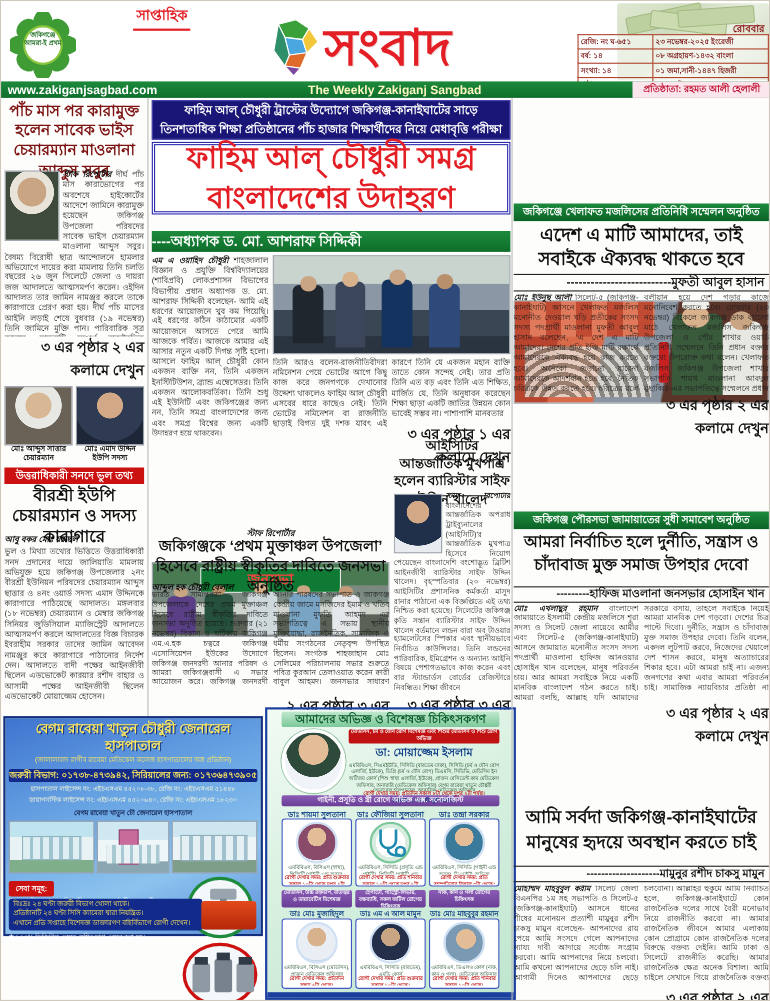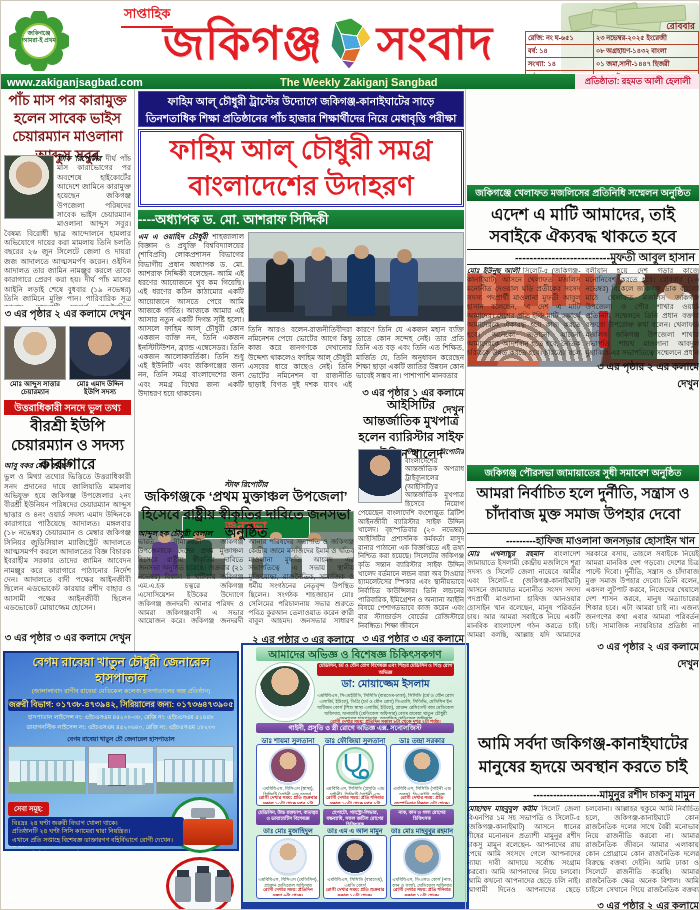--- a/index.html
+++ b/index.html
@@ -2,21 +2,21 @@
 <html><head>
 <meta charset="utf-8">
 <style>
   html,body{margin:0;padding:0;background:#e8e8e8;}
   *{box-sizing:border-box;font-family:"Liberation Sans",sans-serif;}
   .page{position:relative;width:700px;height:910px;margin:0 auto;background:#fdfdfb;overflow:hidden;border:1px solid #cfc9bd;}
   .abs{position:absolute;}
   .ph{position:relative;overflow:hidden;border:1px solid #9aa0a8;}
   .jc{text-align:justify;}
   .ct{text-align:center;}
-  .cont{font-weight:bold;font-size:10px;text-align:right;color:#111;}
+  .cont{font-weight:bold;font-size:13px;text-align:right;color:#111;}
   .greenbar{background:linear-gradient(#1d8a3c,#0e6e2b);color:#fff;}
   .cap{background:linear-gradient(#1d8a3c,#0b6326);color:#fff;font-weight:bold;text-align:center;}
   .bylinebar{border-top:1.5px solid #222;border-bottom:1.5px solid #222;font-weight:bold;text-align:right;color:#111;}
   .body-txt{color:#1c1c1c;line-height:1.28;overflow:hidden;}
   .body-txt b{color:#000;}
   .two-col{column-count:2;column-gap:5px;}
   
   .mast-title{color:#e31e24;font-weight:bold;letter-spacing:1px;text-shadow:1px 1px 0 #8a0c0c22;}
   .info-table{border-collapse:collapse;width:100%;}
   .info-table td{border:1px solid #b0432c;font-size:6.6px;color:#7a1414;font-weight:bold;padding:0 2px;height:10px;white-space:nowrap;}
@@ -53,21 +53,20 @@
           <ellipse cx="45" cy="45" rx="10" ry="8" transform="rotate(-45 45 45)"></ellipse>
         </g>
         <circle cx="30" cy="30" r="17" fill="#ffffff" stroke="#8cc63f" stroke-width="2"></circle>
       </svg>
       <div class="abs ct" style="left:10px;top:19px;width:40px;font-size:6px;font-weight:bold;color:#1d6b21;line-height:1.15;">জকিগঞ্জে আমরা-ই প্রথম</div>
     </div>
 
     <div class="abs" style="left:120px;top:3px;font-size:13px;font-weight:bold;color:#e31e24;border-bottom:2px solid #e31e24;padding:0 3px 1px;">সাপ্তাহিক</div>
 
     <div class="abs" style="left:92px;top:14px;width:470px;height:56px;display:flex;align-items:center;justify-content:center;gap:4px;">
-      <span class="mast-title" style="font-size:46px;line-height:1;">জকিগঞ্জ</span>
       <svg width="46" height="54" viewBox="0 0 46 54">
         <path d="M8 6 L24 2 L36 10 L30 20 L14 18 Z" fill="#3aa13a" stroke="#fff" stroke-width="1"></path>
         <path d="M14 18 L30 20 L34 32 L18 34 Z" fill="#4aa7e0" stroke="#fff" stroke-width="1"></path>
         <path d="M30 20 L36 10 L44 22 L34 32 Z" fill="#f2c83a" stroke="#fff" stroke-width="1"></path>
         <path d="M18 34 L34 32 L28 46 L14 44 Z" fill="#e06a2a" stroke="#fff" stroke-width="1"></path>
         <path d="M14 44 L28 46 L22 53 Z" fill="#7a4aa0" stroke="#fff" stroke-width="1"></path>
         <path d="M8 6 L14 18 L18 34 L14 44 L4 30 Z" fill="#2f8f6b" stroke="#fff" stroke-width="1"></path>
       </svg>
       <span class="mast-title" style="font-size:46px;line-height:1;">সংবাদ</span>
     </div>
@@ -183,21 +182,21 @@
     </div>
     <div style="position:absolute;left:3px;bottom:3px;width:176px;background:#122a8a;border-radius:3px;padding:2px 4px;">
       <div style="font-size:6.2px;color:#ffe95e;line-height:1.35;">বিঃদ্রঃ ২৪ ঘণ্টা জরুরী বিভাগ খোলা থাকে।</div>
       <div style="font-size:6.2px;color:#ffe95e;line-height:1.35;">প্রতিষ্ঠানটি ২৪ ঘণ্টা সিসি ক্যামেরা দ্বারা নিয়ন্ত্রিত।</div>
       <div style="font-size:6.2px;color:#ffe95e;line-height:1.35;">এখানে প্রতি সপ্তাহে বিশেষজ্ঞ ডাক্তারগণ বহির্বিভাগে রোগী দেখেন।</div>
     </div>
     <div class="abs" style="right:4px;bottom:4px;width:50px;height:26px;background:linear-gradient(#e34a1c,#b52808);border-radius:3px;"></div>
   </div>
 
   <div class="abs" style="left:137px;top:90px;width:326px;height:36px;background:#1a1678;color:#fff;font-size:10.5px;font-weight:bold;text-align:center;line-height:1.6;padding:1px 4px;border:1px solid #4a46b0;">ফাহিম আল্ চৌধুরী ট্রাস্টের উদ্যোগে জকিগঞ্জ-কানাইঘাটের সাড়ে তিনশতাধিক শিক্ষা প্রতিষ্ঠানের পাঁচ হাজার শিক্ষার্থীদের নিয়ে মেধাবৃত্তি পরীক্ষা অনুষ্ঠিত</div>
-  <div class="abs" style="left:137px;top:128px;width:326px;height:78px;border:3px double #2a2ab0;background:#fff;display:flex;align-items:center;justify-content:center;">
+  <div class="abs" style="left:137px;top:128px;width:326px;height:66px;border:3px double #2a2ab0;background:#fff;display:flex;align-items:center;justify-content:center;">
     <div class="ct" style="font-size:27px;font-weight:bold;color:#e31e24;line-height:1.35;">ফাহিম আল্ চৌধুরী সমগ্র বাংলাদেশের উদাহরণ</div>
   </div>
   <div class="abs greenbar" style="left:137px;top:209px;width:326px;height:19px;font-size:13px;font-weight:bold;line-height:19px;padding-right:8px;">----অধ্যাপক ড. মো. আশরাফ সিদ্দিকী</div>
 
   <div class="abs body-txt jc" style="left:137px;top:231px;width:106px;height:164px;font-size:7.2px;">
     <b style="font-style:italic;">এম এ ওয়াহিদ চৌধুরী</b>
     <span>শাহজালাল বিজ্ঞান ও প্রযুক্তি বিশ্ববিদ্যালয়ের (শাবিপ্রবি) লোকপ্রশাসন বিভাগের বিভাগীয় প্রধান অধ্যাপক ড. মো. আশরাফ সিদ্দিকী বলেছেন- আমি এই ধরণের আয়োজনে খুব কম গিয়েছি। এই ধরণের কঠিন কাঠামোর একটি আয়োজনে আসতে পেরে আমি আজকে গর্বিত। আজকে আমার এই আসার নতুন একটি দিগন্ত সৃষ্টি হলো। আসলে ফাহিম আল্ চৌধুরী কোন একজন ব্যক্তি নন, তিনি একজন ইনস্টিটিউশন, ব্র্যান্ড এম্বেসেডর। তিনি একজন আলোকবর্তিকা। তিনি শুধু এই ইউনিটি এবং জকিগঞ্জের জন্য নন, তিনি সমগ্র বাংলাদেশের জন্য এবং সমগ্র বিশ্বের জন্য একটি উদাহরণ হয়ে থাকবেন।</span>
   </div>
   <div class="abs ph" style="left:247px;top:231px;width:216px;height:90px;background:linear-gradient(#c9d4cf 0 28%,#8b97a4 29% 55%,#394653 56% 82%,#2a3440 83%);">
     <div class="abs" style="left:8%;top:30%;width:13%;height:60%;background:#20262e;border-radius:6px 6px 0 0;"></div>

